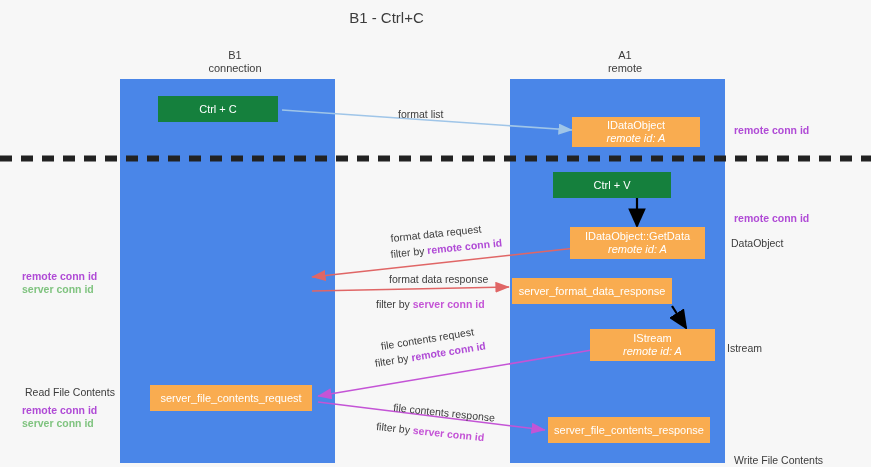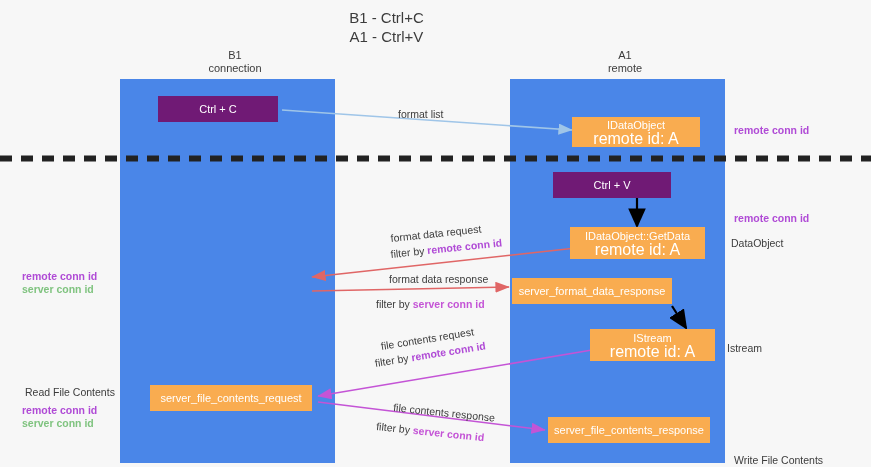--- a/index.html
+++ b/index.html
@@ -23,23 +23,23 @@
 
   
   .lane{position:absolute;background:#4a86e8;}
 
   
   .node{
     position:absolute;box-sizing:border-box;
     display:flex;flex-direction:column;align-items:center;justify-content:center;
     color:#ffffff;text-align:center;font-size:11px;line-height:13px;
   }
-  .node.green{background:#701a75;}
+  .node.green{background:#15803d;}
   .node.orange{background:#f9ac50;}
-  .node .l2{font-size:16px;line-height:13px;}
+  .node .l2{font-size:11px;line-height:13px;font-style:italic;}
 
   
   .edgelabel{
     position:absolute;font-size:10.5px;line-height:13px;color:#3c3c3c;
     white-space:nowrap;
   }
   .edgelabel.rot{transform-origin:0 0;}
   .k-remote{color:#b04bd6;font-weight:bold;}
   .k-server{color:#c454d6;font-weight:bold;}
 
@@ -51,21 +51,20 @@
 
   
   .dashsep{position:absolute;left:0;top:155px;width:871px;height:7px;}
 </style>
 </head>
 <body>
 
 <div id="stage">
 
   <div class="abs title" style="left:0;top:8px;">B1 - Ctrl+C</div>
-  <div class="abs title" style="left:0;top:27px;">A1 - Ctrl+V</div>
 
   <div class="abs col-head" style="left:120px;top:49px;width:230px;">B1</div>
   <div class="abs col-head" style="left:120px;top:62px;width:230px;">connection</div>
   <div class="abs col-head" style="left:510px;top:49px;width:230px;">A1</div>
   <div class="abs col-head" style="left:510px;top:62px;width:230px;">remote</div>
 
   <div class="lane" style="left:120px;top:79px;width:215px;height:384px;"></div>
   <div class="lane" style="left:510px;top:79px;width:215px;height:384px;"></div>
 
   <svg class="layer">

